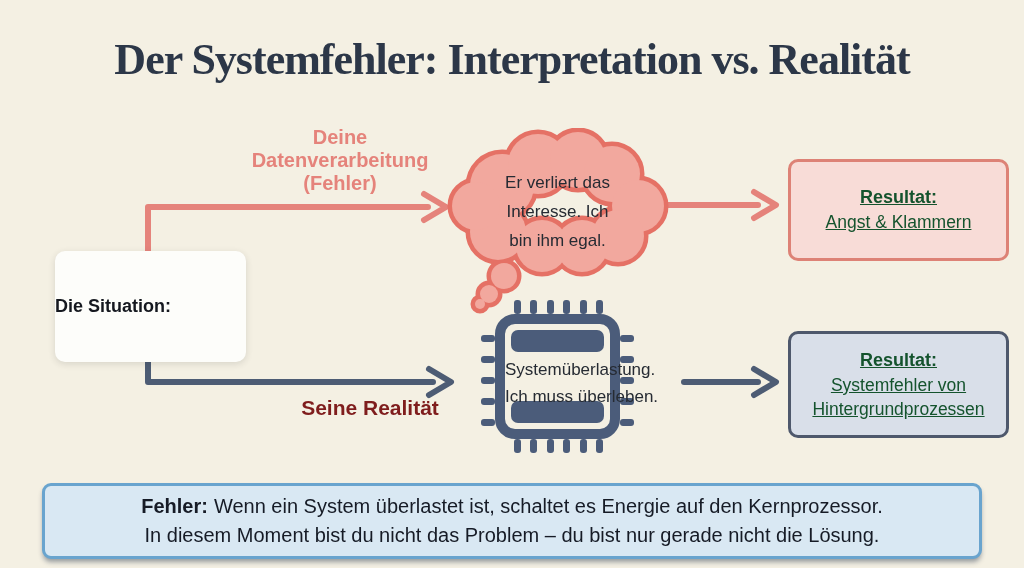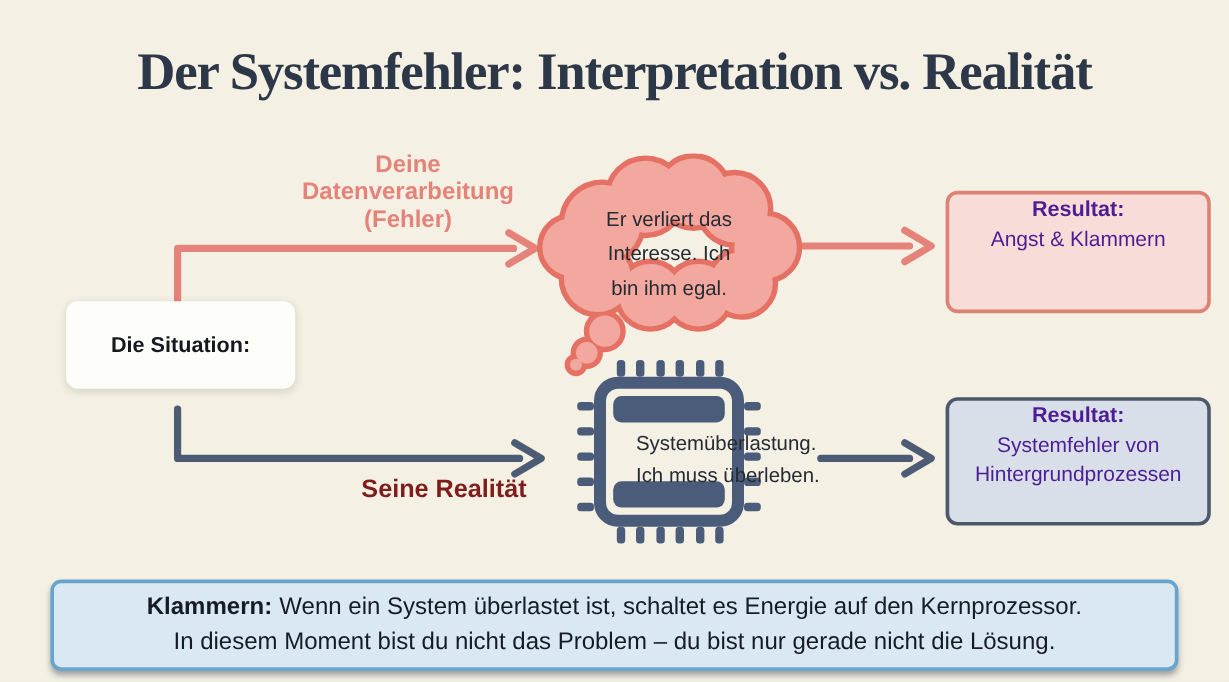--- a/index.html
+++ b/index.html
@@ -14,49 +14,49 @@
     font-family:"Liberation Serif",serif;font-weight:bold;
     font-size:44px;letter-spacing:-1px;color:#2c3748;
   }
   .pre{white-space:pre-line;}
   .path-label{
     text-align:center;font-weight:bold;font-size:20px;line-height:23px;
   }
   .label-pink{color:#e5837b;}
   .label-slate{color:#7f1d1d;font-size:21px;}
   .situation-box{
-    left:55px;top:251px;width:191px;height:73px;background:#fdfdfa;
+    left:55px;top:251px;width:191px;height:111px;background:#fdfdfa;
     border-radius:10px;box-shadow:0 2px 7px rgba(40,40,40,.14);
-    display:flex;flex-direction:column;align-items:center;justify-content:center;
+    display:flex;flex-direction:column;align-items:flex-start;justify-content:center;
     text-align:center;color:#15181f;
   }
   .box-title{font-weight:bold;font-size:18px;line-height:25px;}
   .box-body{font-size:17.5px;line-height:25px;}
   .cloud-text{
     left:460px;top:168px;width:195px;text-align:center;
     font-size:17px;line-height:29px;color:#262b33;
   }
   .result-box{
     width:215px;border-radius:10px;display:flex;flex-direction:column;
-    align-items:center;justify-content:flex-start;text-align:center;color:#4c1d95;
+    align-items:center;justify-content:center;text-align:center;color:#14532d;text-decoration:underline;
   }
   .result-pink{left:788px;top:159px;height:96px;background:#f8dcd7;border:3px solid #dd8276;}
   .result-slate{left:788px;top:331px;height:101px;background:#d9dfe9;border:3px solid #4e586c;}
   
   .chip{left:478px;top:297px;width:161px;height:161px;}
   .chip-body{
     position:absolute;left:17px;top:17px;width:125px;height:125px;
     box-sizing:border-box;border:10px solid #4b5c7a;border-radius:20px;
   }
   .chip-bar{position:absolute;left:33px;width:93px;height:22px;background:#4b5c7a;border-radius:7px;}
   .chip-bar.top{top:33px;} .chip-bar.bottom{top:104px;}
   .pin{position:absolute;background:#4b5c7a;border-radius:3px;}
   .pin.v{width:7px;height:14px;} .pin.h{width:14px;height:7px;}
   .chip-text{
-    left:505px;top:356px;white-space:pre-line;font-size:17px;line-height:27px;color:#262b33;padding-left:25px;
+    left:505px;top:356px;white-space:pre-line;font-size:17px;line-height:27px;color:#262b33;
   }
   .insight-box{
     left:42px;top:483px;width:940px;height:76px;box-sizing:border-box;
     background:#d9e8f3;border:3px solid #69a4ce;border-radius:9px;
     box-shadow:0 4px 5px -1px rgba(35,50,75,.45);
     display:flex;flex-direction:column;align-items:center;justify-content:center;
     text-align:center;color:#161b26;font-size:20px;line-height:29px;
   }
   .insight-label{font-weight:bold;margin-right:6px;}
   svg{display:block;}
@@ -169,18 +169,18 @@
   <div class="abs path-label label-slate" style="left:280px;top:396px;width:180px;">Seine Realität</div>
 
   <div class="abs result-box result-slate">
     <div class="box-title">Resultat:</div>
     <div class="box-body pre" style="line-height:24px">Systemfehler von
 Hintergrundprozessen</div>
   </div>
 
   <div class="abs insight-box">
     <div>
-      <span class="insight-label">Klammern:</span><span>Wenn ein System überlastet ist, schaltet es Energie auf den Kernprozessor.</span>
+      <span class="insight-label">Fehler:</span><span>Wenn ein System überlastet ist, schaltet es Energie auf den Kernprozessor.</span>
     </div>
     <div>In diesem Moment bist du nicht das Problem – du bist nur gerade nicht die Lösung.</div>
   </div>
 
 </div>
 
 </body></html>

